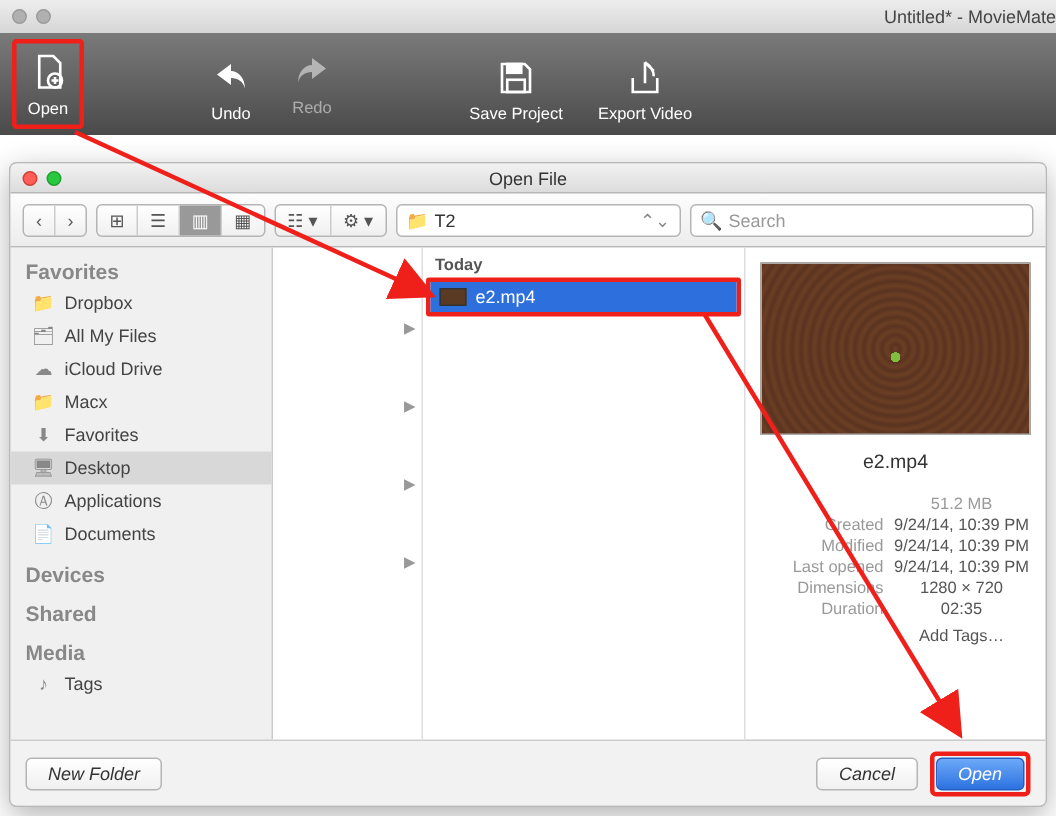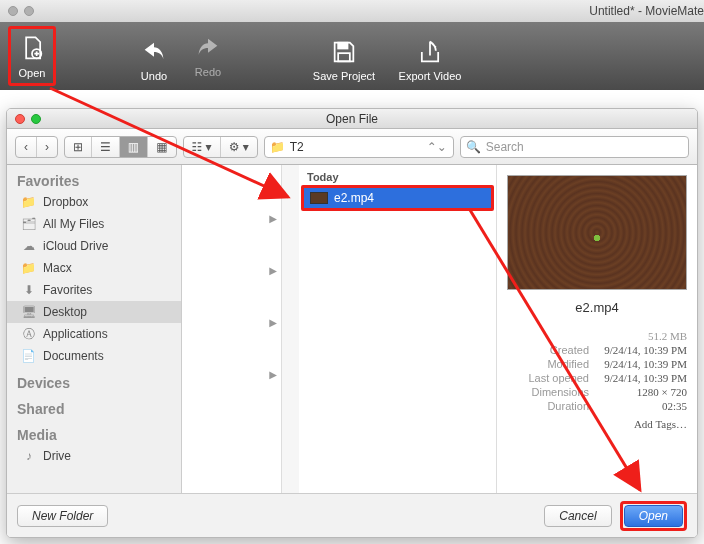--- a/index.html
+++ b/index.html
@@ -36,35 +36,35 @@
   
   .dialog-main { flex: 1; display: flex; overflow: hidden; }
   .sidebar { width: 175px; background: #f0f0f0; border-right: 1px solid #ccc; overflow: hidden; font-size: 12px; }
   .sidebar-section { padding: 8px 0 2px 10px; font-size: 14px; color: #888; font-weight: bold; }
   .sidebar-item { padding: 4px 8px 4px 14px; display: flex; align-items: center; gap: 6px; color: #444; cursor: pointer; }
   .sidebar-item.selected { background: #d8d8d8; }
   .sidebar-icon { width: 16px; height: 14px; display: inline-flex; align-items: center; justify-content: center; color: #888; }
   
   .col { border-right: 1px solid #ddd; background: #fff; overflow: hidden; position: relative; }
   .col1 { width: 100px; }
-  .col2 { flex: 1; margin-left: 17px; }
+  .col2 { flex: 1; }
   .col .chev { position: absolute; right: 4px; color: #999; font-size: 10px; }
   
   .col-header { font-size: 11px; color: #555; padding: 6px 8px 2px; font-weight: bold; }
   .file-row { display: flex; align-items: center; padding: 3px 6px; font-size: 12px; gap: 6px; }
   .file-row.selected { background: #2d6fdd; color: #fff; }
   .file-thumb { width: 18px; height: 12px; background: #5b3a23; border: 1px solid #333; }
   
   .preview { width: 200px; background: #fff; padding: 10px; font-size: 11px; color: #555; display: flex; flex-direction: column; align-items: center; }
   .preview-img { width: 180px; height: 115px; background: #6b3f24; border: 1px solid #aaa; position: relative; overflow: hidden; background-image: radial-gradient(circle at 50% 55%, #7fbf3f 0%, #7fbf3f 3%, transparent 3%), repeating-radial-gradient(circle, #6b3f24 0, #5a3320 3px, #6b3f24 6px); }
   .preview-name { margin-top: 10px; font-size: 13px; color: #333; }
   .preview-meta { margin-top: 14px; width: 100%; font-size: 11px; }
   .preview-meta div { display: flex; justify-content: space-between; padding: 1px 0; }
   .preview-meta .lbl { color: #999; text-align: right; flex: 0 0 82px; }
-  .preview-meta .val { flex: 1; text-align: right; padding-left: 6px; color: #555; font-family: Liberation Serif, serif; }
+  .preview-meta .val { flex: 1; text-align: center; padding-left: 6px; color: #555; }
   .add-tags { color: #2d6fdd; margin-top: 4px; }
   
   
   .dialog-footer { height: 44px; border-top: 1px solid #ccc; background: #f2f2f2; display: flex; align-items: center; padding: 0 10px; gap: 8px; font-style: italic; }
   .btn { height: 22px; border: 1px solid #b5b5b5; border-radius: 4px; background: linear-gradient(#fff,#f0f0f0); padding: 0 14px; font-size: 12px; color: #333; display: flex; align-items: center; cursor: pointer; }
   .btn.primary { background: linear-gradient(#6ca9f8,#2d72e0); color: #fff; border-color: #2560c4; }
   
   .arrow { position: absolute; pointer-events: none; }
 </style>
 </head>
@@ -188,21 +188,21 @@
         </div>
       <div class="sidebar-item">
           <span class="sidebar-icon">📄</span>
           <span>Documents</span>
         </div>
       <div class="sidebar-section">Devices</div>
       <div class="sidebar-section">Shared</div>
       <div class="sidebar-section">Media</div>
       <div class="sidebar-item">
           <span class="sidebar-icon">♪</span>
-          <span>Drive</span>
+          <span>Tags</span>
         </div>
     </div>
 
     <div class="col col1">
       <span class="chev" style="top:48px;">▶</span>
       <span class="chev" style="top:100px;">▶</span>
       <span class="chev" style="top:152px;">▶</span>
       <span class="chev" style="top:204px;">▶</span>
     </div>
 

